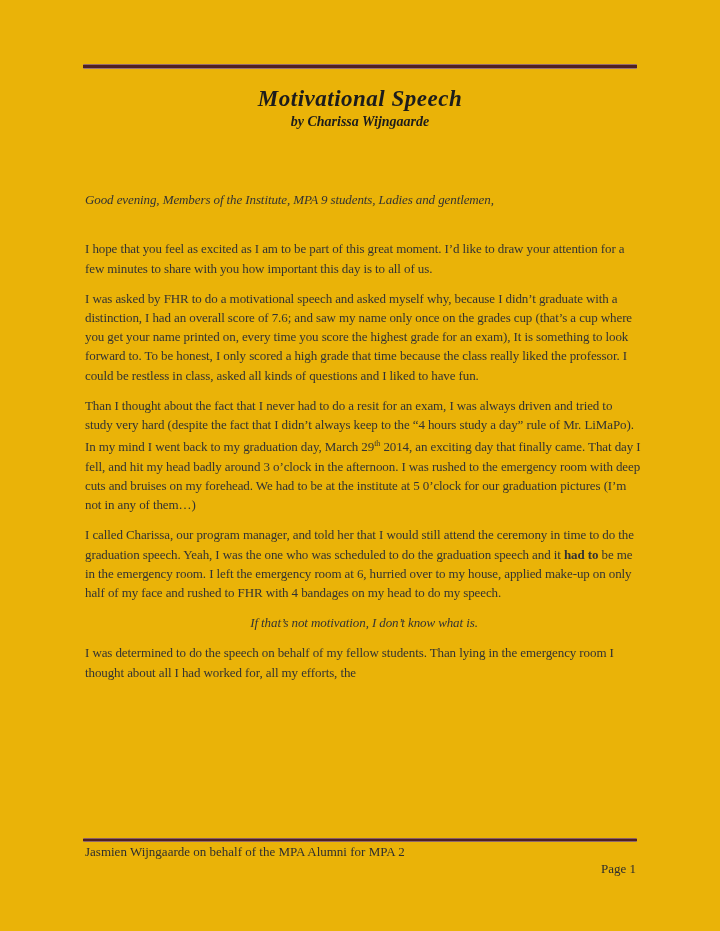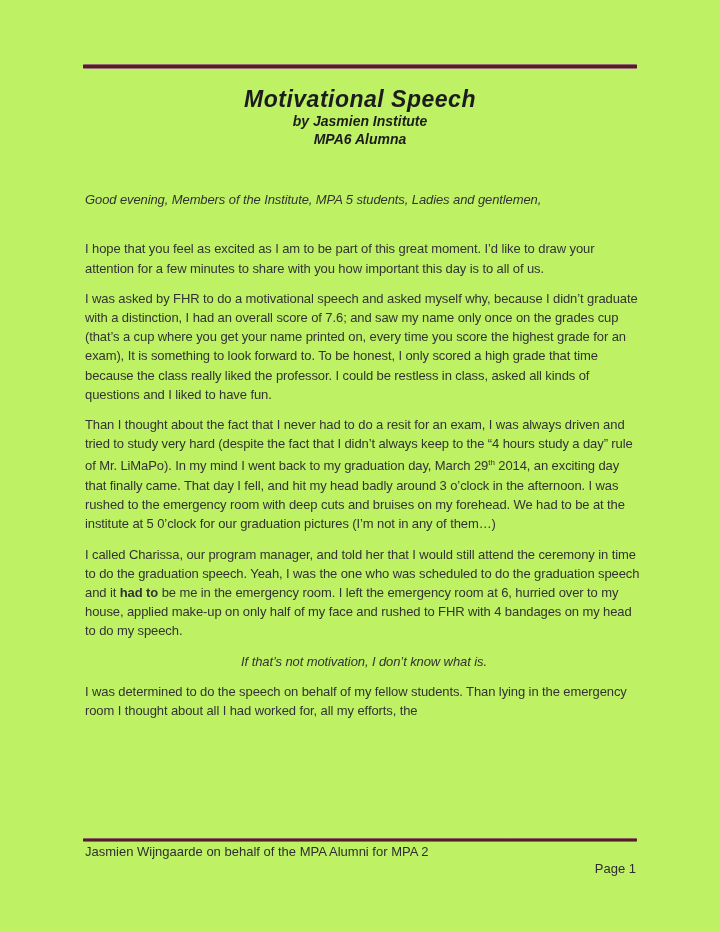--- a/index.html
+++ b/index.html
@@ -4,22 +4,22 @@
 <style>
   html, body {
     margin: 0;
     padding: 0;
     background: #fdfdfd;
   }
   .page {
     position: relative;
     width: 720px;
     height: 931px;
-    background: #bef264;
-    font-family: Liberation Sans, sans-serif;
+    background: #eab308;
+    font-family: Liberation Serif, serif;
     color: #333333;
     overflow: hidden;
   }
   .rule {
     position: absolute;
     left: 83px;
     width: 554px;
     height: 5px;
     background: linear-gradient(to bottom, #b98e92 0%, #4f2123 30%, #4f2123 72%, #c4a1a4 100%);
     border-radius: 1px;
@@ -87,26 +87,25 @@
 </style>
 </head>
 <body>
 
 <div class="page">
 
   <div class="rule rule-top"></div>
 
   <div class="header">
     <div class="doc-title">Motivational Speech</div>
-    <div class="doc-byline">by Jasmien Institute</div>
-    <div class="doc-subtitle">MPA6 Alumna</div>
+    <div class="doc-byline">by Charissa Wijngaarde</div>
   </div>
 
   <div class="content">
-      <p class="para italic"><span>Good evening, Members of the Institute, MPA 5 students, Ladies and gentlemen,</span></p>
+      <p class="para italic"><span>Good evening, Members of the Institute, MPA 9 students, Ladies and gentlemen,</span></p>
       <p class="para"><br><span>I hope that you feel as excited as I am to be part of this great moment. I’d like to draw your attention for a few minutes to share with you how important this day is to all of us.</span></p>
       <p class="para"><span>I was asked by FHR to do a motivational speech and asked myself why, because I didn’t graduate with a distinction, I had an overall score of 7.6; and saw my name only once on the grades cup (that’s a cup where you get your name printed on, every time you score the highest grade for an exam), It is something to look forward to. To be honest, I only scored a high grade that time because the class really liked the professor. I could be restless in class, asked all kinds of questions and I liked to have fun.</span></p>
       <p class="para"><span>Than I thought about the fact that I never had to do a resit for an exam, I was always driven and tried to study very hard (despite the fact that I didn’t always keep to the “4 hours study a day” rule of Mr. LiMaPo). In my mind I went back to my graduation day, March 29</span><span class="seg-super">th</span><span> 2014, an exciting day that finally came. That day I fell, and hit my head badly around 3 o’clock in the afternoon. I was rushed to the emergency room with deep cuts and bruises on my forehead. We had to be at the institute at 5 0’clock for our graduation pictures (I’m not in any of them…)</span></p>
       <p class="para"><span>I called Charissa, our program manager, and told her that I would still attend the ceremony in time to do the graduation speech. Yeah, I was the one who was scheduled to do the graduation speech and it </span><span class="seg-bold">had to</span><span> be me in the emergency room. I left the emergency room at 6, hurried over to my house, applied make-up on only half of my face and rushed to FHR with 4 bandages on my head to do my speech.</span></p>
       <p class="para italic center"><span>If that’s not motivation, I don’t know what is.</span></p>
       <p class="para"><span>I was determined to do the speech on behalf of my fellow students. Than lying in the emergency room I thought about all I had worked for, all my efforts, the</span></p>
     </div>
 
   <div class="rule rule-footer"></div>
   <div class="footer-left">Jasmien Wijngaarde on behalf of the MPA Alumni for MPA 2</div>

